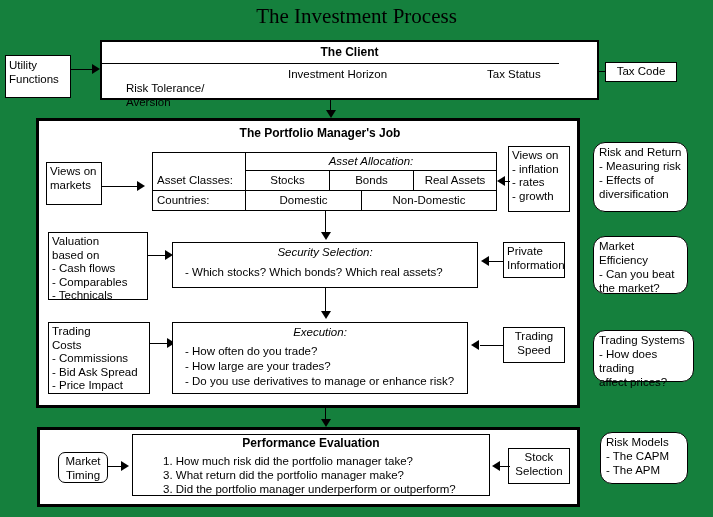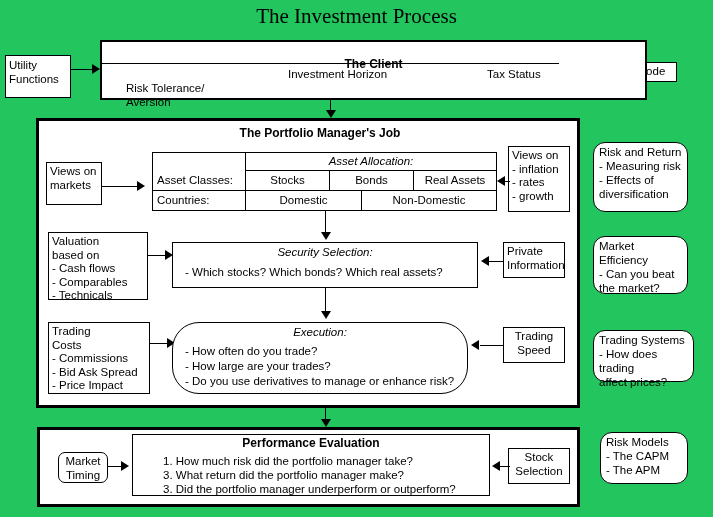--- a/index.html
+++ b/index.html
@@ -4,21 +4,21 @@
 <style>
   html, body {
     margin: 0;
     padding: 0;
     background: #f4f5f7;
   }
   #canvas {
     position: relative;
     width: 713px;
     height: 517px;
-    background: #22c55e;
+    background: #15803d;
     overflow: hidden;
     font-family: "Liberation Sans", sans-serif;
   }
   .title {
     position: absolute;
     left: 0; top: 4px;
     width: 713px;
     text-align: center;
     font-family: "Liberation Serif", serif;
     font-size: 21px;
@@ -129,21 +129,21 @@
   </div>
   <div class="line-h" style="left:71px; top:69px; width:22px;"></div>
   <div class="arrow-r" style="left:92px; top:64px;"></div>
 
   <div class="box" style="left:605px; top:62px; width:72px; height:20px; display:flex; align-items:center; justify-content:center;">
     <div>Tax Code</div>
   </div>
   <div class="line-h" style="left:576px; top:71px; width:30px;"></div>
   <div class="arrow-l" style="left:568px; top:66px;"></div>
 
-  <div class="thickbox" style="left:100px; top:40px; width:547px; height:60px; padding:12px;">
+  <div class="thickbox" style="left:100px; top:40px; width:499px; height:60px; padding:0;">
     <div class="hdr" style="margin-top:3px;">The Client</div>
     <div class="line-h" style="left:0; top:21px; width:457px;"></div>
     <div class="txt" style="left:24px; top:25px; white-space:pre-line;margin-top:14px;">Risk Tolerance/
 Aversion</div>
     <div class="txt" style="left:186px; top:25px;">Investment Horizon</div>
     <div class="txt" style="left:385px; top:25px;">Tax Status</div>
   </div>
 
   <div class="line-v" style="left:330px; top:100px; height:12px;"></div>
   <div class="arrow-d" style="left:326px; top:110px;"></div>
@@ -224,21 +224,21 @@
   <div class="box" style="left:48px; top:322px; width:102px; height:72px;">
     <div style="white-space:pre-line;">Trading
 Costs
 - Commissions
 - Bid Ask Spread
 - Price Impact</div>
   </div>
   <div class="line-h" style="left:150px; top:343px; width:18px;"></div>
   <div class="arrow-r" style="left:167px; top:338px;"></div>
 
-  <div class="box" style="left:172px; top:322px; width:296px; height:72px; padding:0;border-radius:27px;">
+  <div class="box" style="left:172px; top:322px; width:296px; height:72px; padding:0;">
     <div class="ital" style="margin-top:3px;">Execution:</div>
     <div class="txt" style="left:12px; top:21px;">- How often do you trade?</div>
     <div class="txt" style="left:12px; top:36px;">- How large are your trades?</div>
     <div class="txt" style="left:12px; top:51px;">- Do you use derivatives to manage or enhance risk?</div>
   </div>
 
   <div class="box" style="left:503px; top:327px; width:62px; height:36px;">
     <div style="white-space:pre-line; text-align:center;">Trading
 Speed</div>
   </div>

